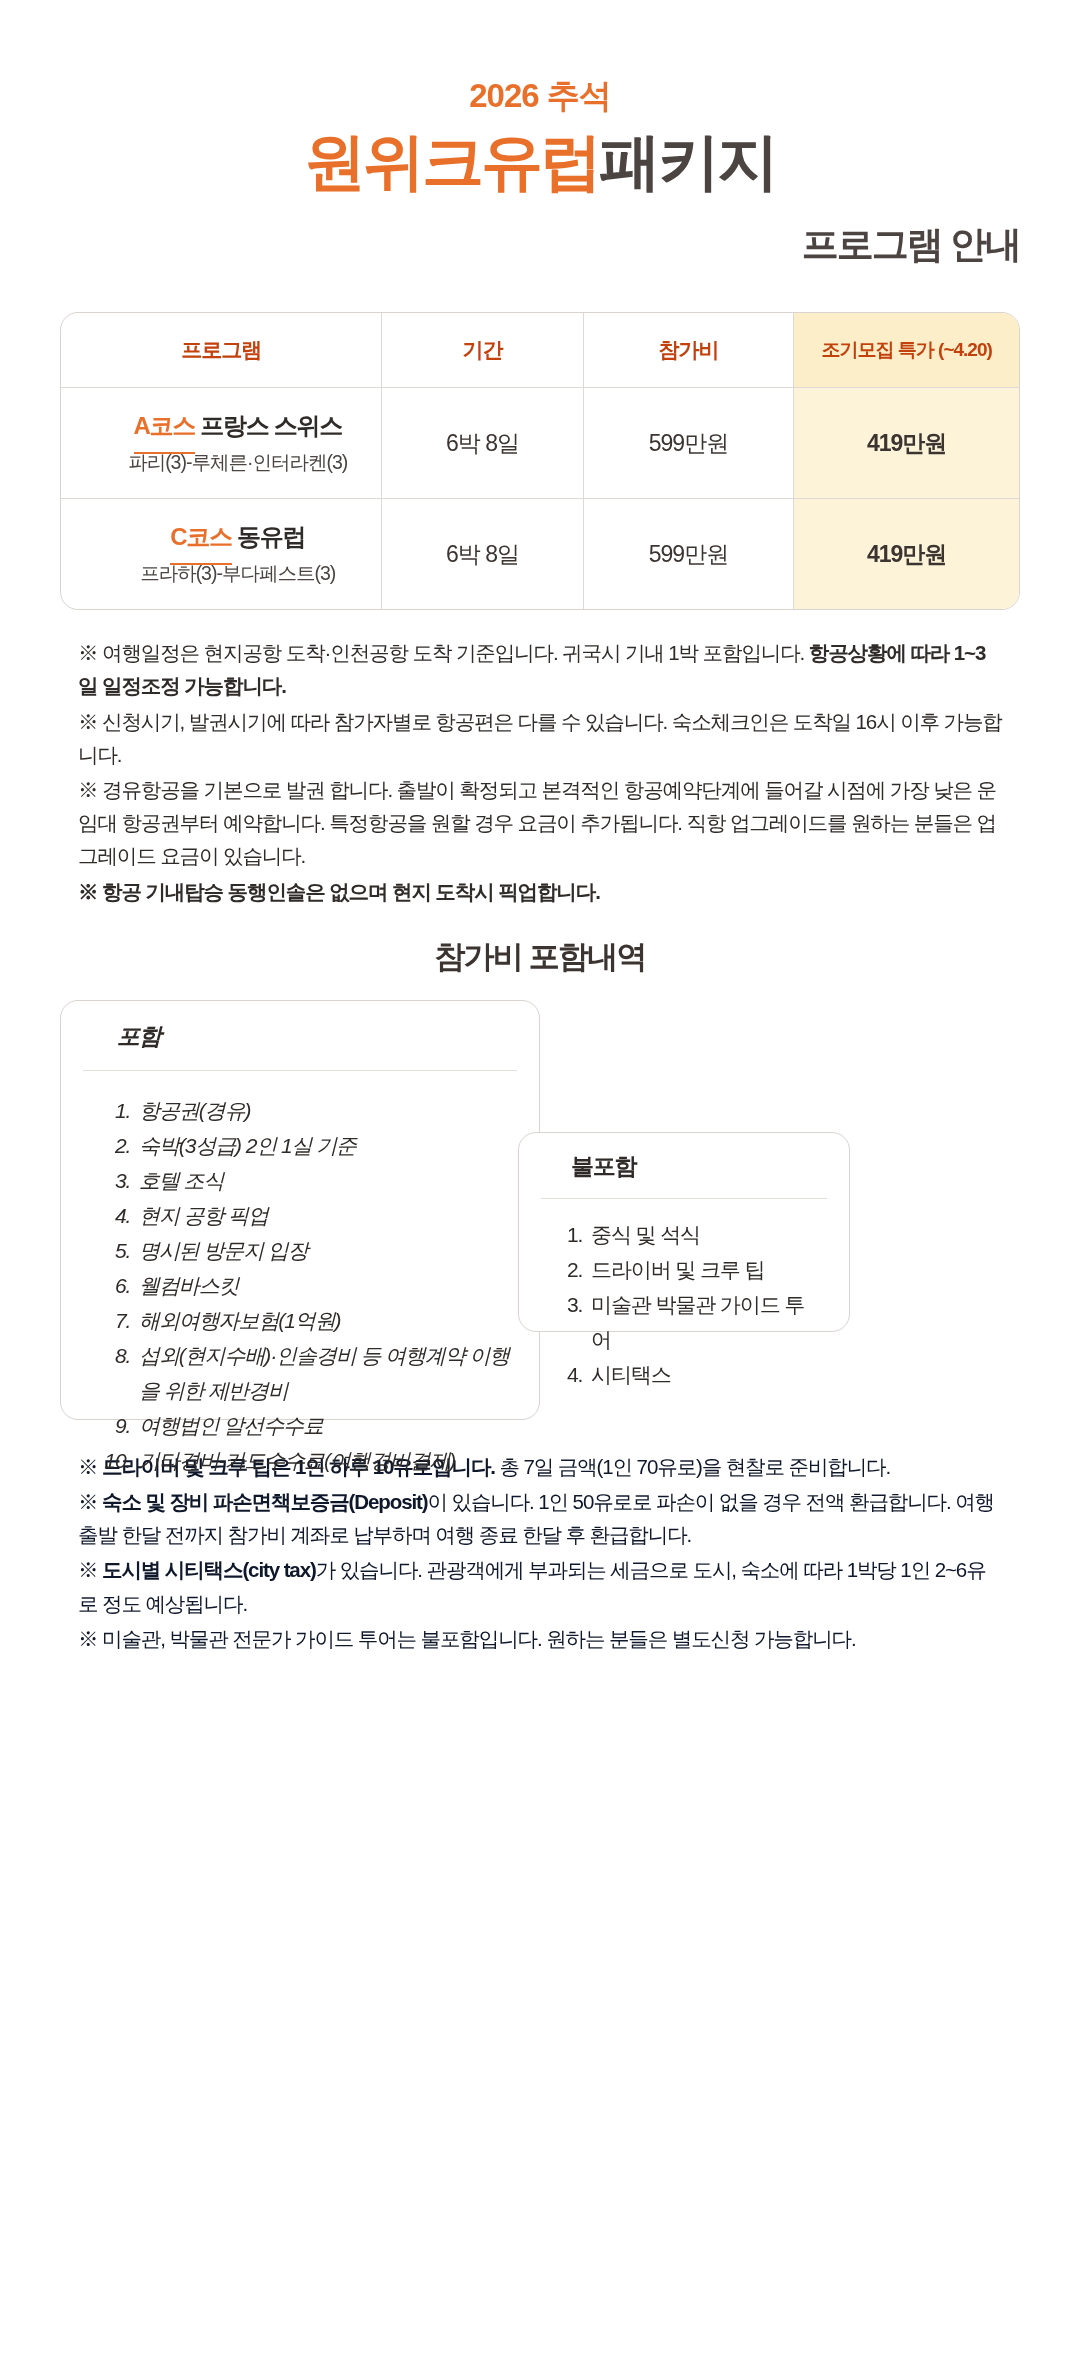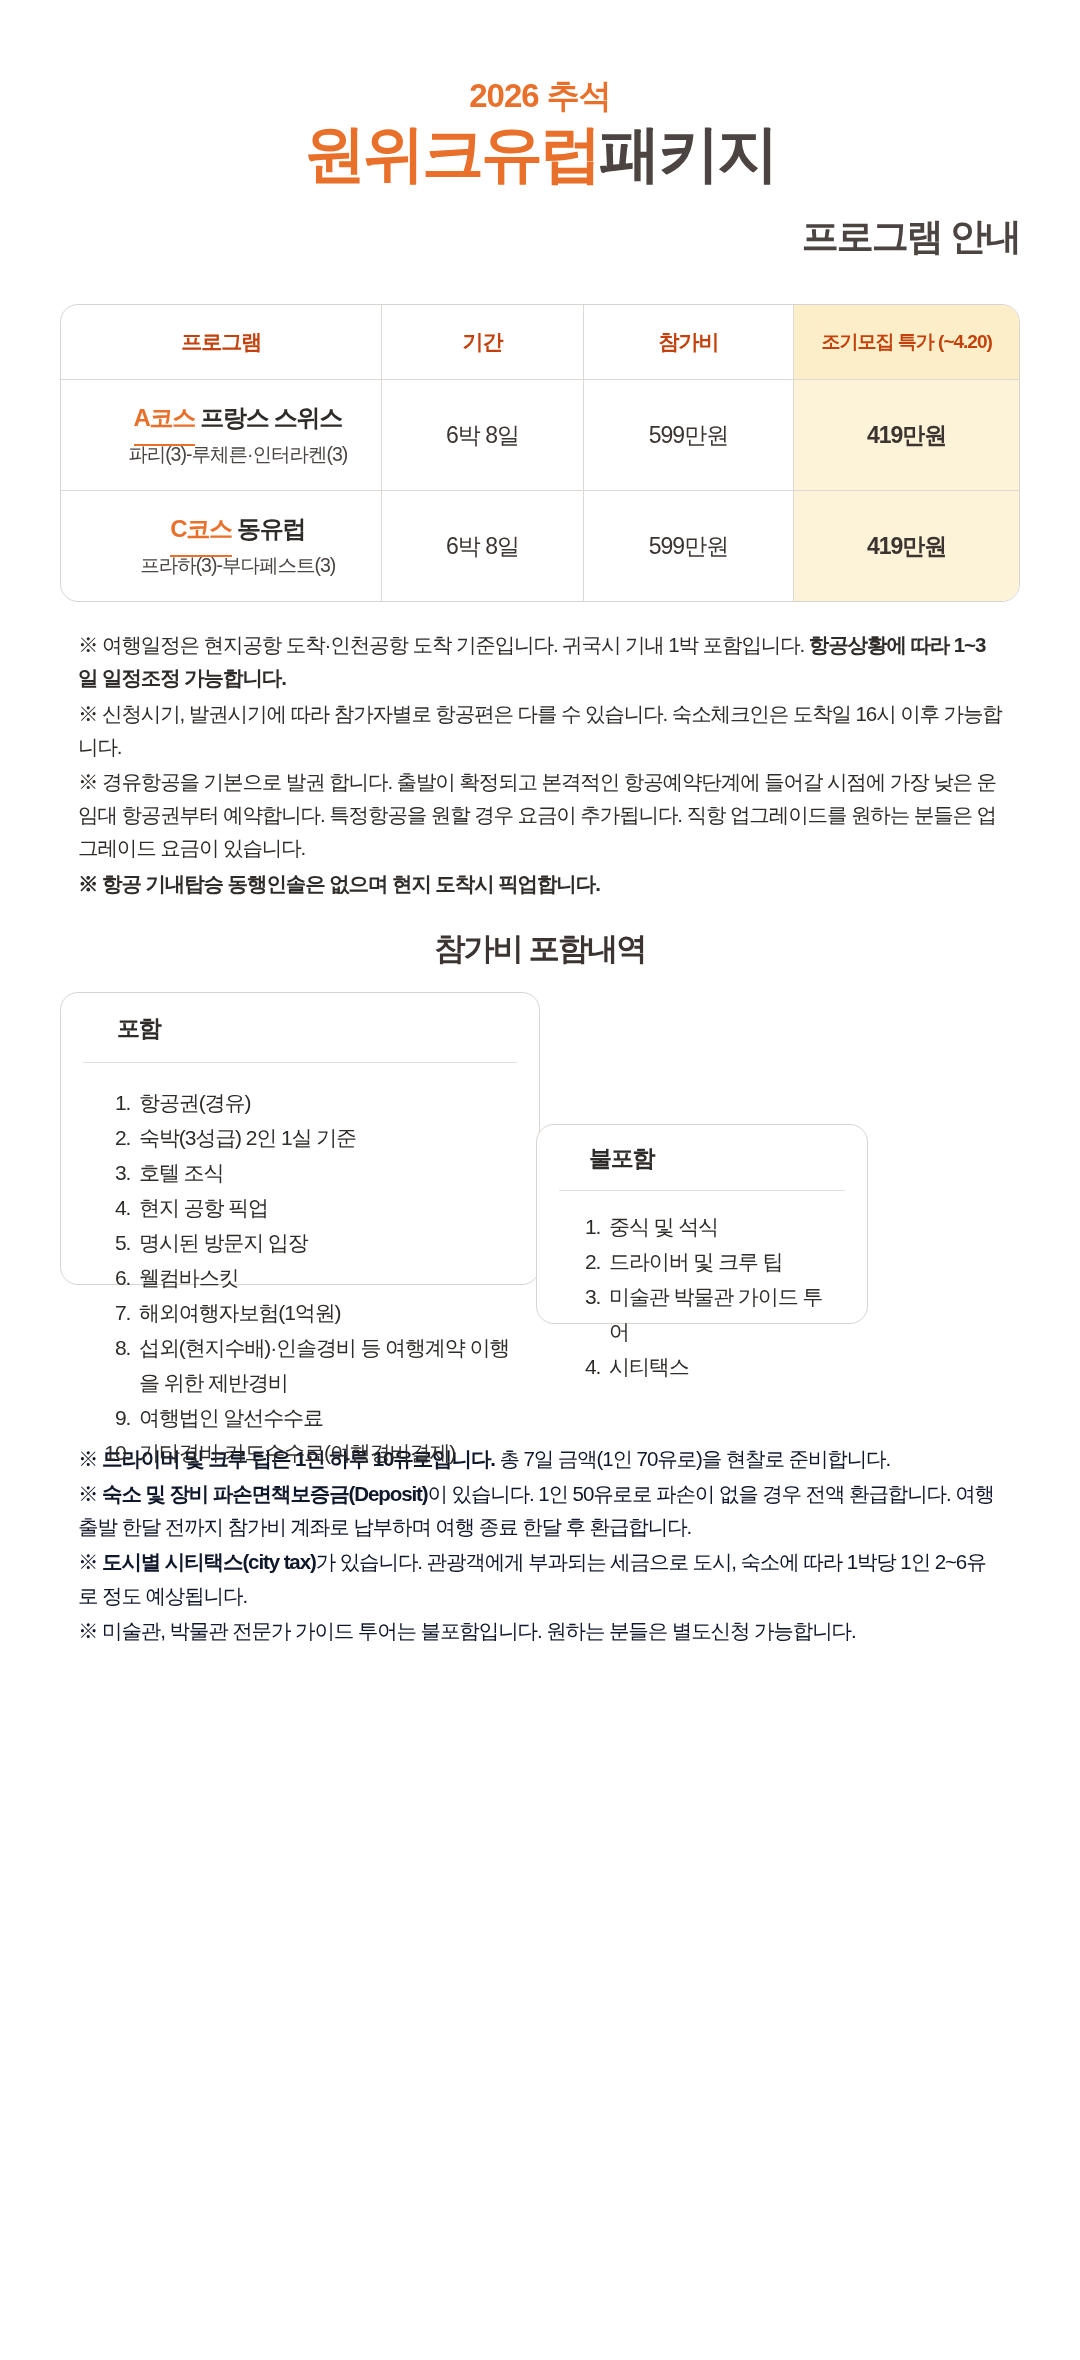--- a/index.html
+++ b/index.html
@@ -27,21 +27,21 @@
     text-align: center;
     padding-top: 74px;
   }
   .kicker {
     font-size: 33px;
     font-weight: bold;
     color: #e8702a;
     letter-spacing: -1px;
   }
   .bigtitle {
-    margin-top: 2px;
+    margin-top: 10px;
     font-size: 62px;
     font-weight: bold;
     letter-spacing: -3px;
     line-height: 1.05;
     display: flex;
     justify-content: center;
     align-items: flex-start;
     gap: 0;
   }
   .bigtitle .part-a { color: #e8702a; }
@@ -181,31 +181,31 @@
     font-size: 21px;
     line-height: 1.67;
     color: #2f2b28;
     letter-spacing: -1.1px;
   }
   .box ol li { padding-left: 4px; }
   .box-included {
     left: 0;
     top: 0;
     width: 480px;
-    height: 293px;
+    height: 420px;
     z-index: 1;
+    font-style: italic;
   }
   .box-excluded {
     left: 458px;
     top: 132px;
     width: 332px;
     height: 200px;
     z-index: 2;
     background: #fff;
-    margin-left: 18px;
   }
   .box-excluded .box-head { padding-left: 30px; padding-top: 18px; padding-bottom: 16px;}
   .box-excluded ol { padding-left: 68px; padding-top: 18px; }
 
   
   .footnotes {
     margin-top: 30px;
     padding: 0 18px 40px 18px;
     font-size: 20.5px;
     line-height: 1.62;

